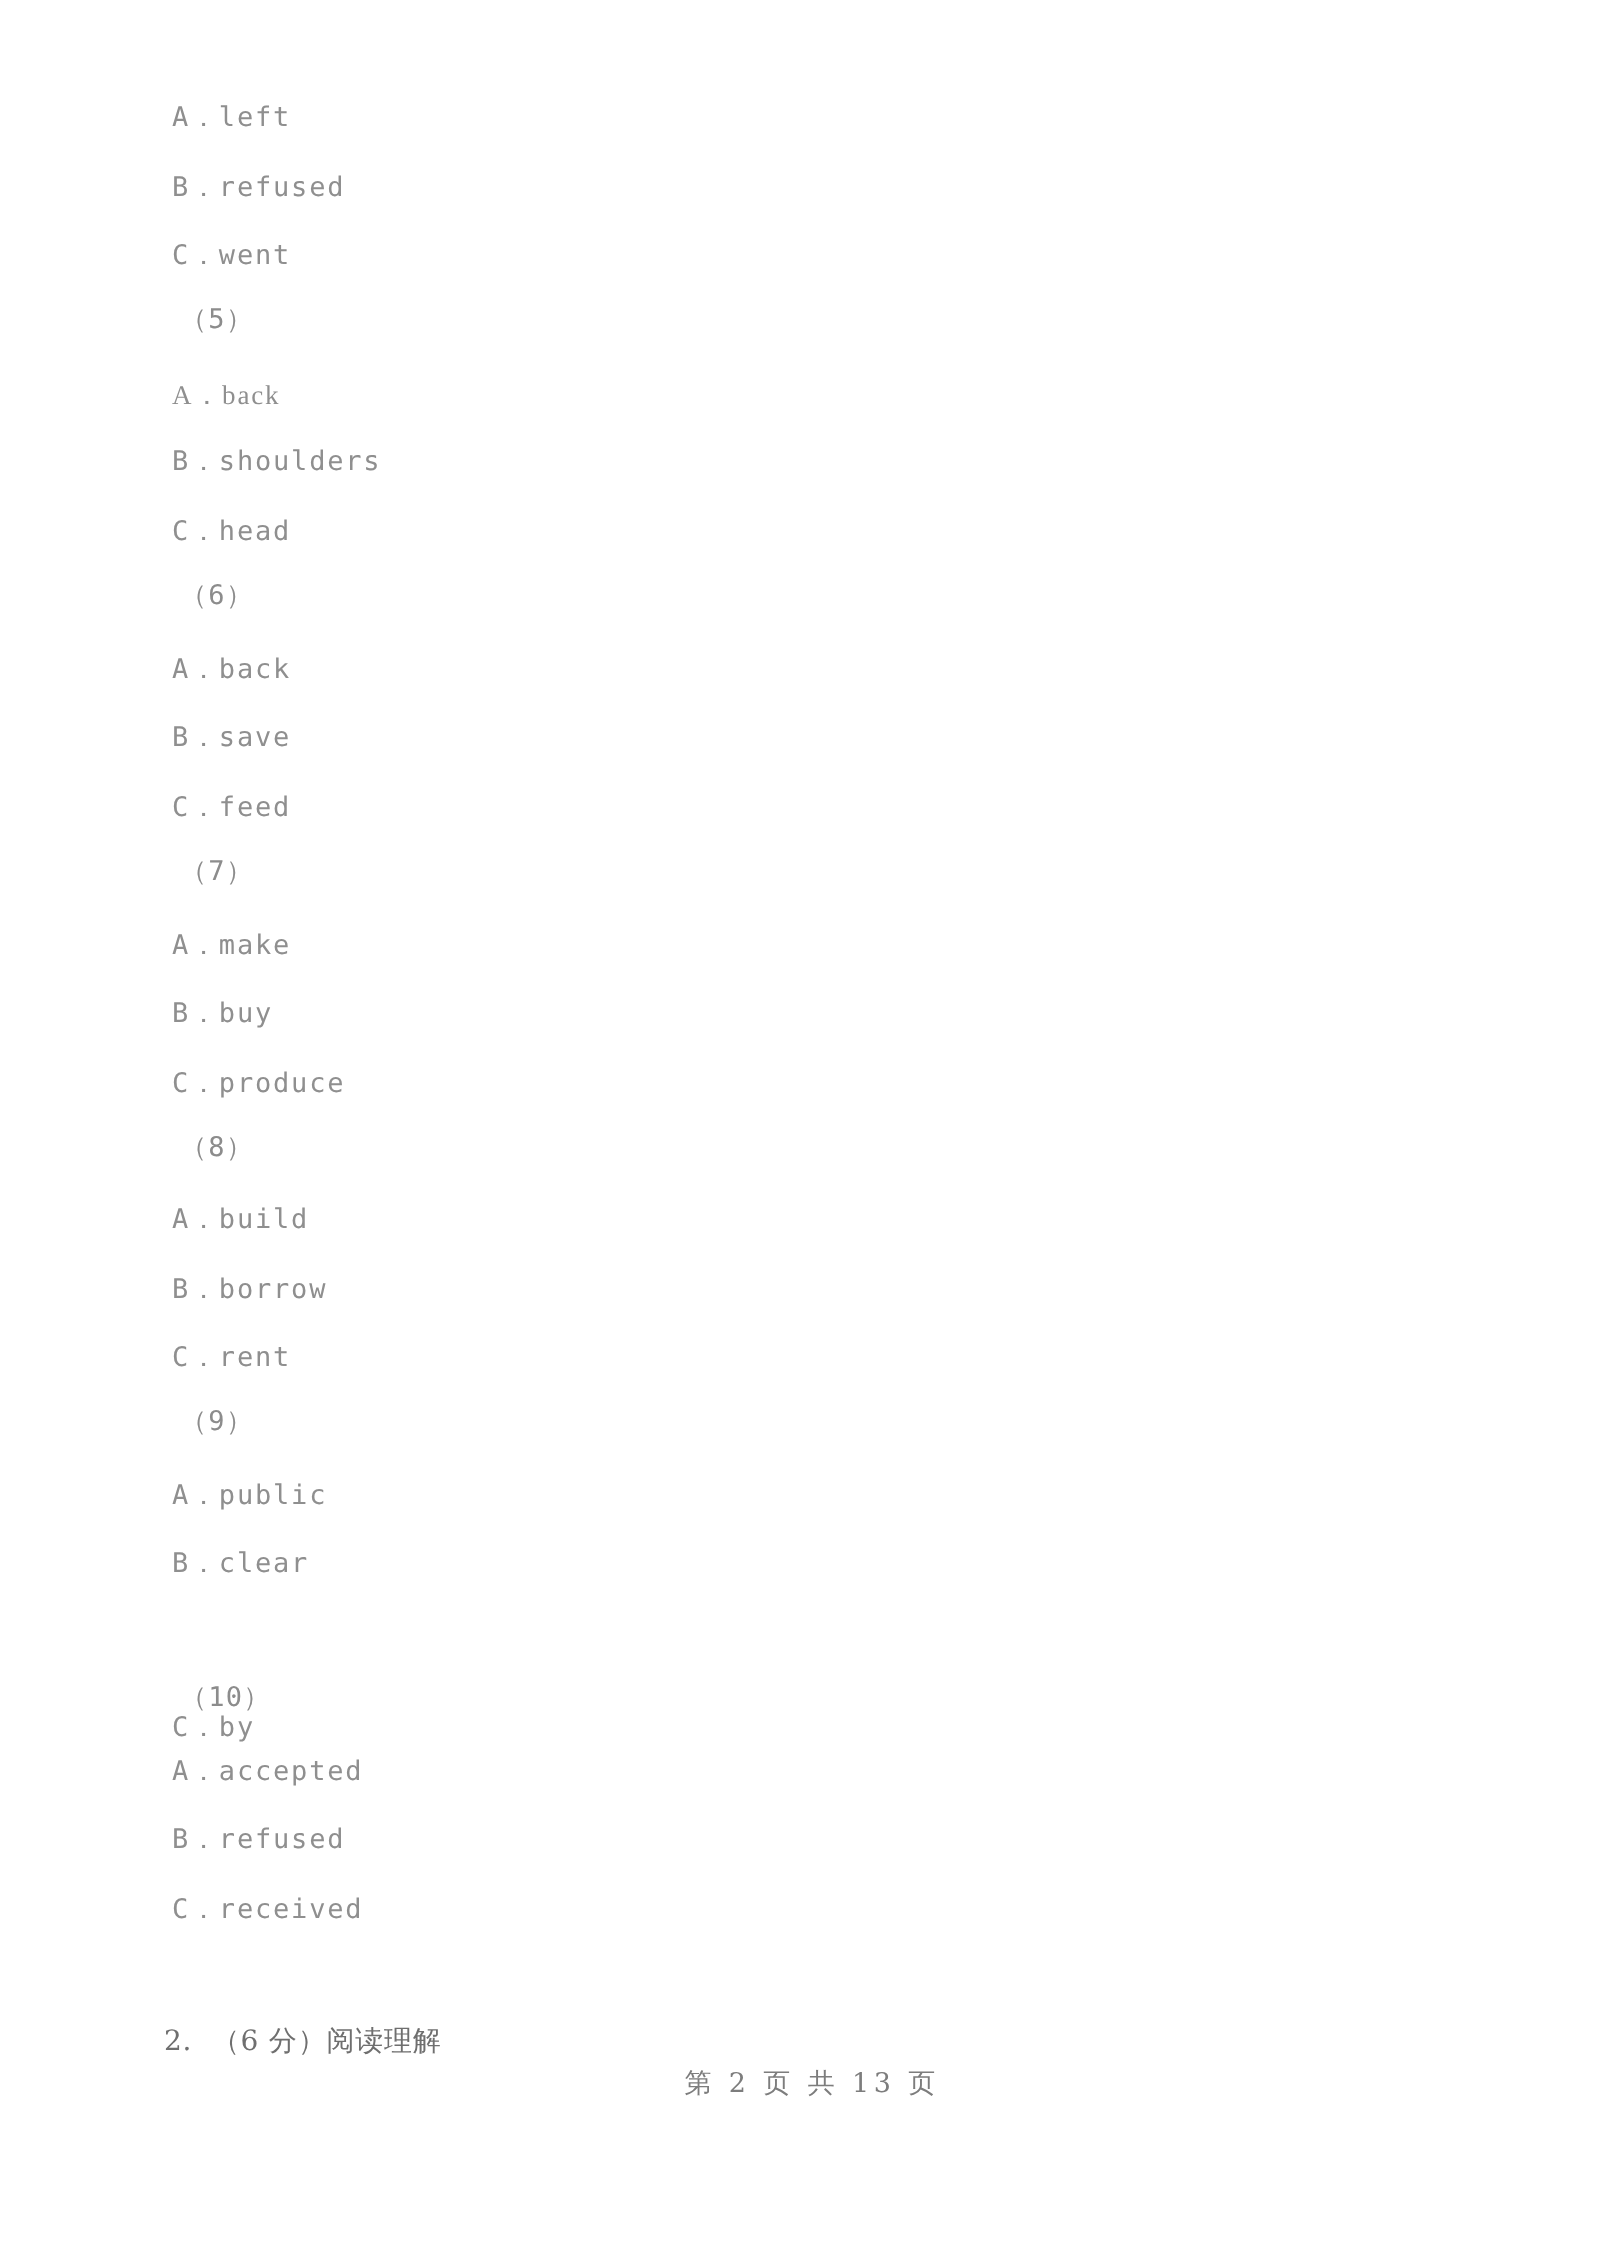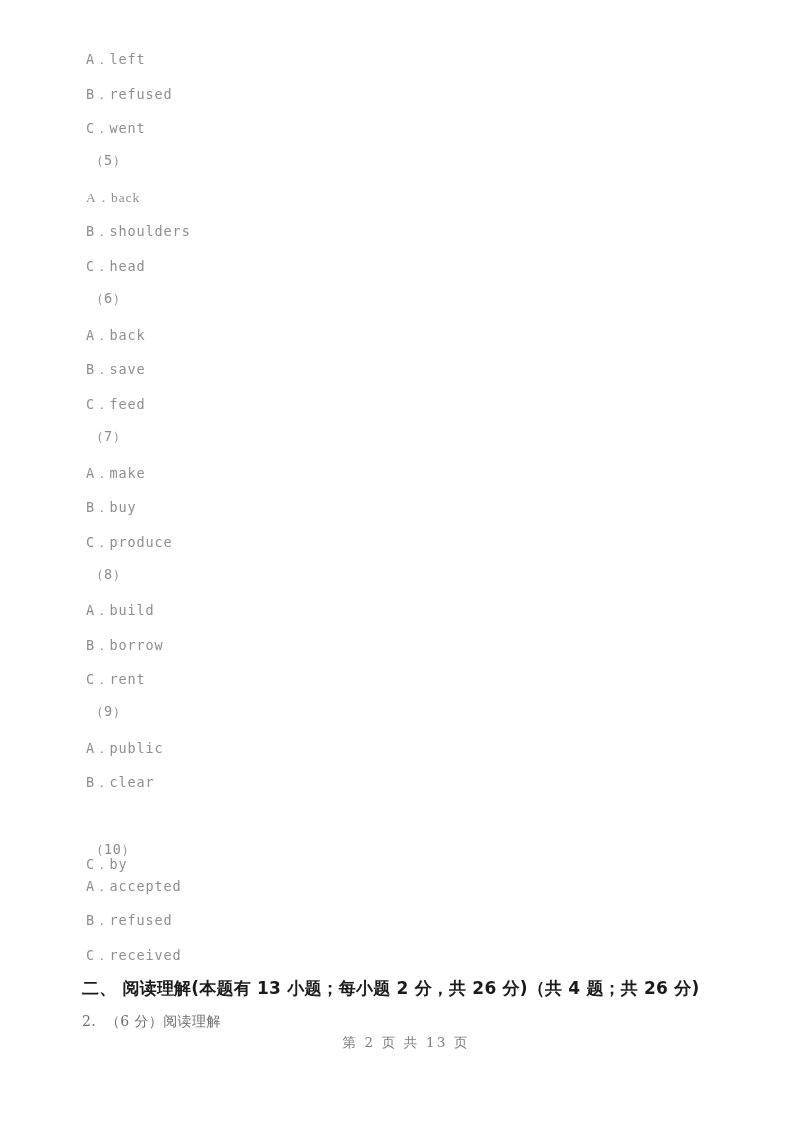--- a/index.html
+++ b/index.html
@@ -123,19 +123,18 @@
       <div class="q-num-line" style="top: 705px;">（9）</div>
       <div class="opt-line" style="top: 742px; text-align: right;">A．public</div>
       <div class="opt-line" style="top: 776px;">B．clear</div>
       <div class="opt-line" style="top: 858px;">C．by</div>
       <div class="q-num-line" style="top: 843px;">（10）</div>
       <div class="opt-line" style="top: 880px;">A．accepted</div>
       <div class="opt-line" style="top: 914px;">B．refused</div>
       <div class="opt-line" style="top: 949px;">C．received</div>
     </div>
 
-  <div class="section-heading">二、 阅读理解(本题有 13 小题；每小题 2 分，共 26 分)（共 4 题；共 26 分)</div>
 
   <div class="sub-question">2.  （6 分）阅读理解</div>
 
   <div class="page-footer">第 2 页 共 13 页</div>
 
 </div>
 
 </body></html>

